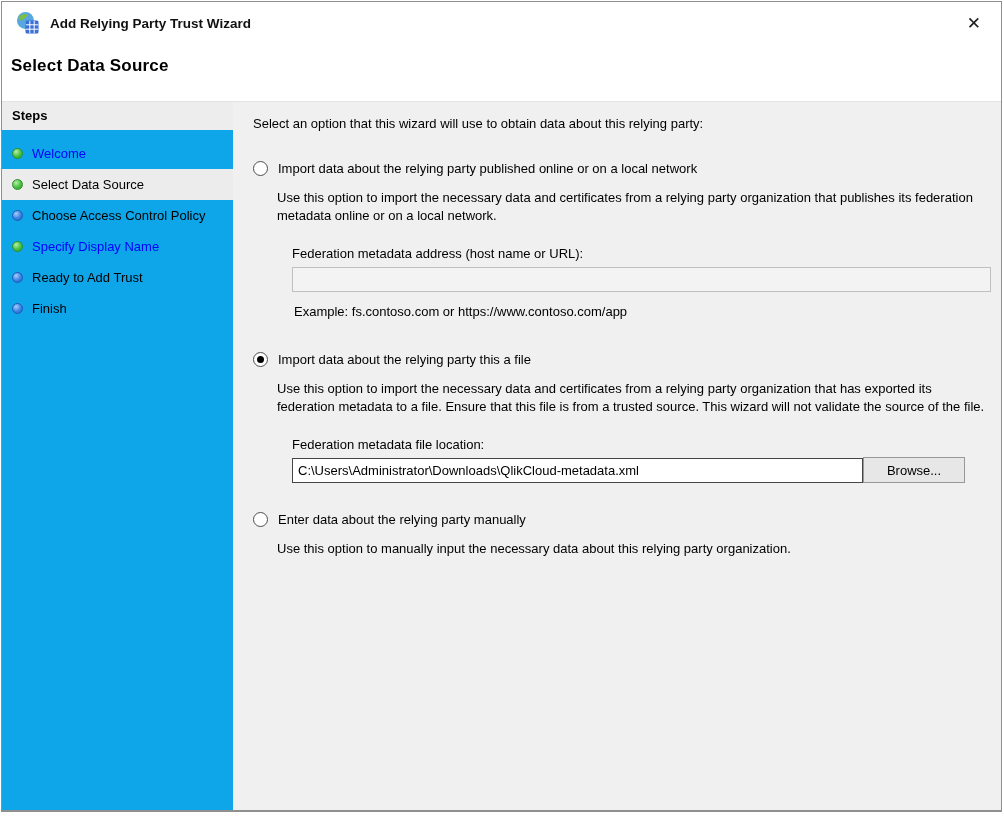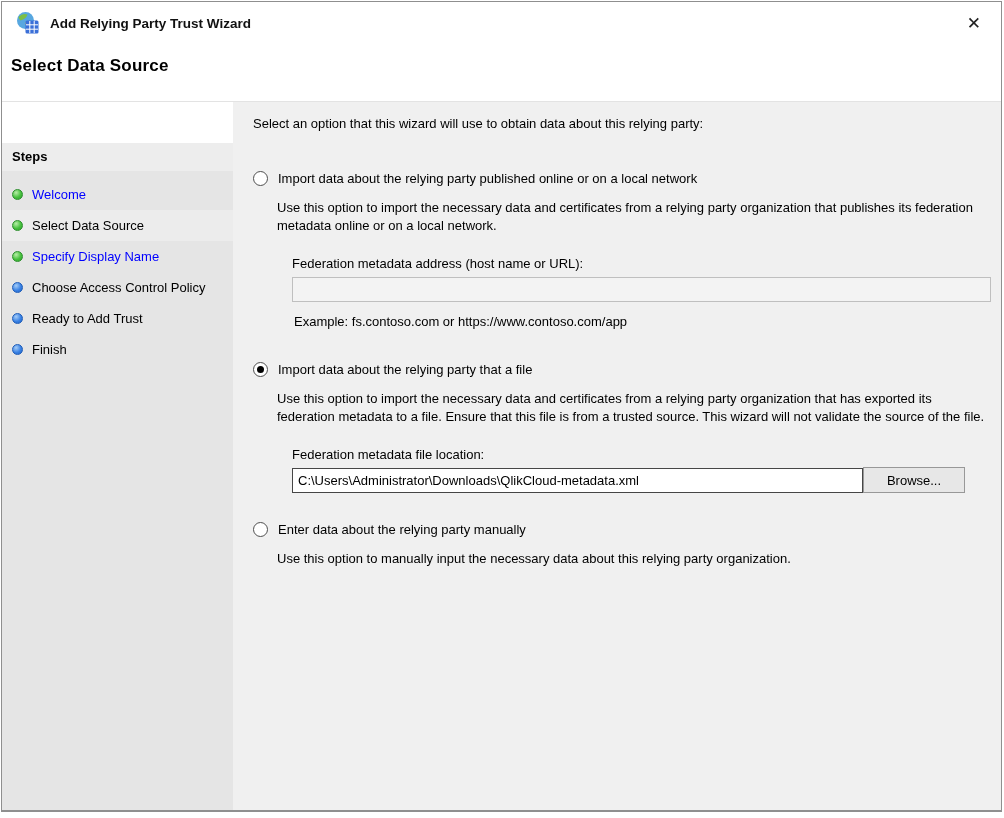--- a/index.html
+++ b/index.html
@@ -20,42 +20,42 @@
               padding:2px 6px; user-select:none; }
 
   
   .page-header{ height:57px; padding:12px 0 0 9px; background:#fff; }
   .page-header h1{ font-size:17px; font-weight:bold; letter-spacing:0.2px; }
 
   
   .body{ display:flex; height:712px; border-top:1px solid #e3e3e3; }
 
   
-  .sidebar{ width:231px; background:#e5e5e5; flex:0 0 auto;margin-top:41px; }
+  .sidebar{ width:231px; background:#0ea5e9; flex:0 0 auto; }
   .steps-heading{ height:28px; line-height:28px; background:#ededed; font-weight:bold;
                   padding-left:10px; font-size:13px; }
   .steps-list{ padding-top:8px; }
   .step{ position:relative; padding:7px 12px 7px 30px; line-height:17px; font-size:13px; }
   .step .bullet{ position:absolute; left:10px; top:10px; width:11px; height:11px;
                  border-radius:50%; }
   .bullet.done{ background:radial-gradient(circle at 35% 30%, #b8eda8 0%, #46c13d 55%, #2f9e2f 100%);
                 border:1px solid #2c8f2c; }
   .bullet.todo{ background:radial-gradient(circle at 35% 30%, #a6cdf7 0%, #3a82e4 55%, #1f63c6 100%);
                 border:1px solid #1d5cb8; }
   .step.link{ color:var(--link,#0000ff); cursor:pointer; }
   .step.current{ background:#ececec; color:#000; }
 
   
   .content-col{ flex:1; display:flex; background:#f0f0f0; }
   .content{ flex:1; padding:12px 14px 0 20px; }
 
   .intro{ margin-top:2px; }
 
   .option-row{ display:flex; align-items:center; gap:10px; cursor:pointer; }
-  .opt1{ margin-top:40px;text-align:center; }
+  .opt1{ margin-top:30px;text-align:center; }
   .opt2{ margin-top:33px; }
   .opt3{ margin-top:29px; }
 
   .radio{ width:15px; height:15px; border:1px solid #4f4f4f; border-radius:50%;
           background:#fff; flex:0 0 auto; position:relative; }
   .radio.checked::after{ content:""; position:absolute; left:3px; top:3px; width:7px; height:7px;
           border-radius:50%; background:#000; }
 
   .desc{ margin:13px 0 0 24px; width:712px; line-height:18px; }
   .sub-label{ margin:21px 0 0 39px; }
@@ -111,27 +111,27 @@
       <div class="steps-heading">Steps</div>
       <div class="steps-list">
         <div class="step link">
           <span class="bullet done"></span>
           <span>Welcome</span>
         </div>
         <div class="step current">
           <span class="bullet done"></span>
           <span>Select Data Source</span>
         </div>
+        <div class="step">
+          <span class="bullet todo"></span>
+          <span>Choose Access Control Policy</span>
+        </div>
         <div class="step link">
           <span class="bullet done"></span>
           <span>Specify Display Name</span>
-        </div>
-        <div class="step">
-          <span class="bullet todo"></span>
-          <span>Choose Access Control Policy</span>
         </div>
         <div class="step">
           <span class="bullet todo"></span>
           <span>Ready to Add Trust</span>
         </div>
         <div class="step">
           <span class="bullet todo"></span>
           <span>Finish</span>
         </div>
       </div>
@@ -148,21 +148,21 @@
           <span>Import data about the relying party published online or on a local network</span>
         </div>
         <div class="desc">Use this option to import the necessary data and certificates from a relying party organization that publishes its federation metadata online or on a local network.</div>
         <div class="sub-label">Federation metadata address (host name or URL):</div>
         <input class="field-disabled" type="text" disabled="" value="" style="">
         <div class="example">Example: fs.contoso.com or https://www.contoso.com/app</div>
 
         
         <div class="option-row opt2" role="radio" aria-checked="true">
           <span class="radio checked"></span>
-          <span>Import data about the relying party that a file</span>
+          <span>Import data about the relying party this a file</span>
         </div>
         <div class="desc">Use this option to import the necessary data and certificates from a relying party organization that has exported its federation metadata to a file. Ensure that this file is from a trusted source.  This wizard will not validate the source of the file.</div>
         <div class="sub-label">Federation metadata file location:</div>
         <div class="file-row">
           <input class="field-file" type="text" value="C:\Users\Administrator\Downloads\QlikCloud-metadata.xml" style="">
           <button class="browse-btn">Browse...</button>
         </div>
 
         
         <div class="option-row opt3" role="radio" aria-checked="false">

